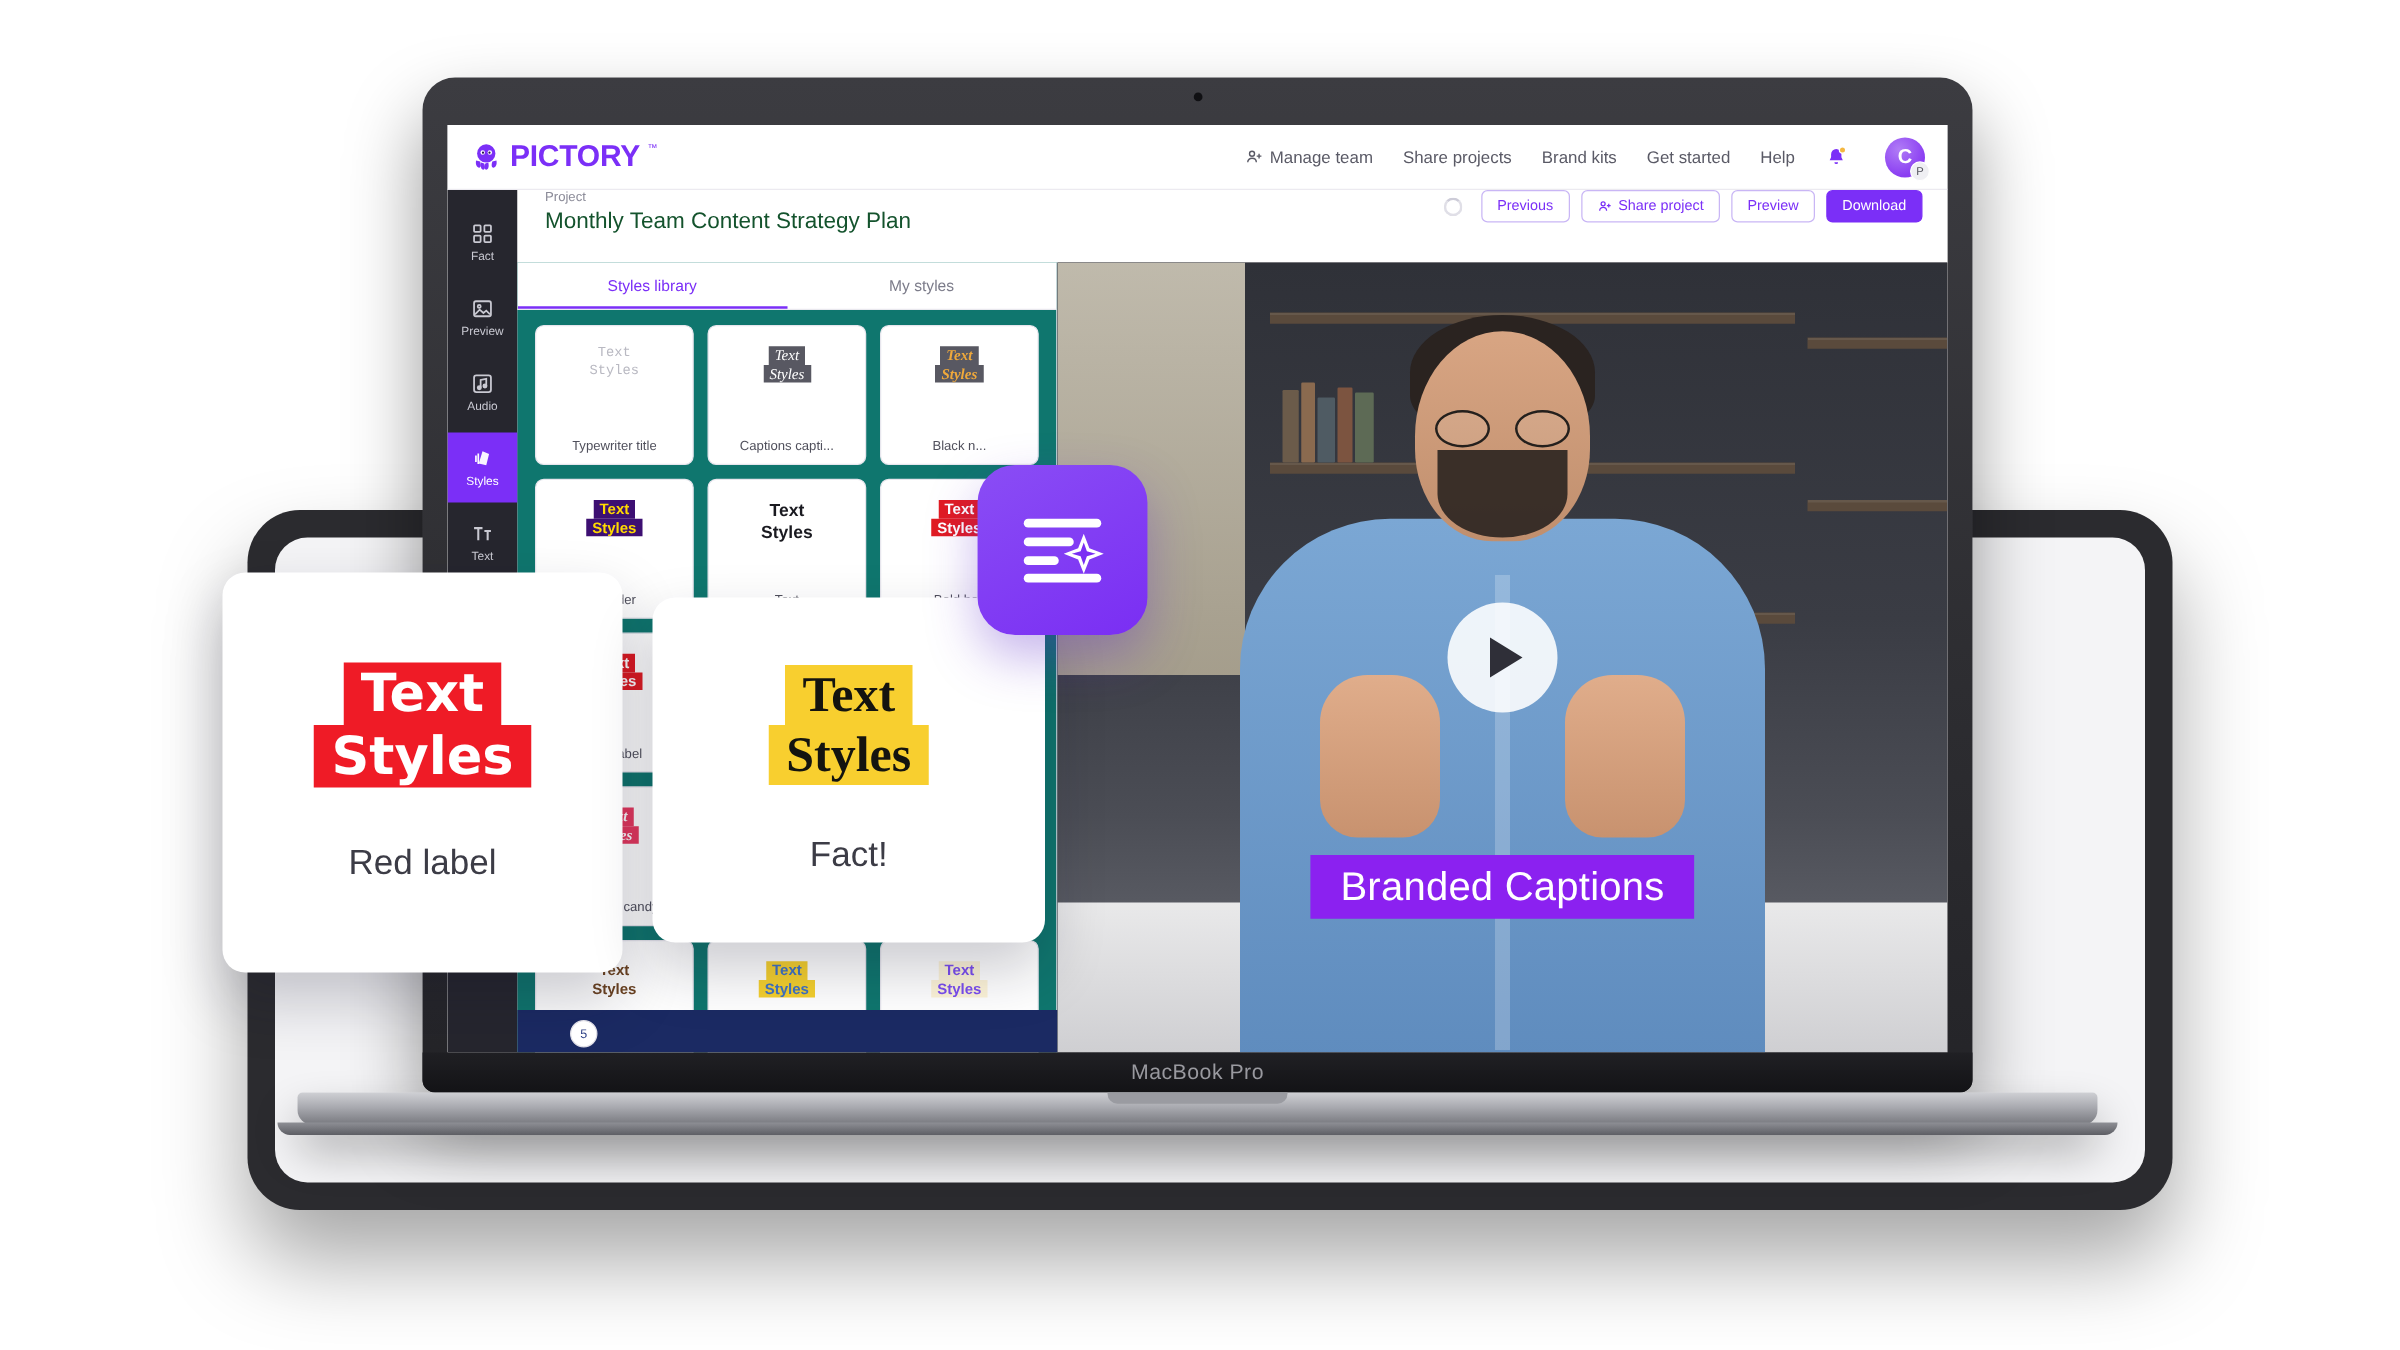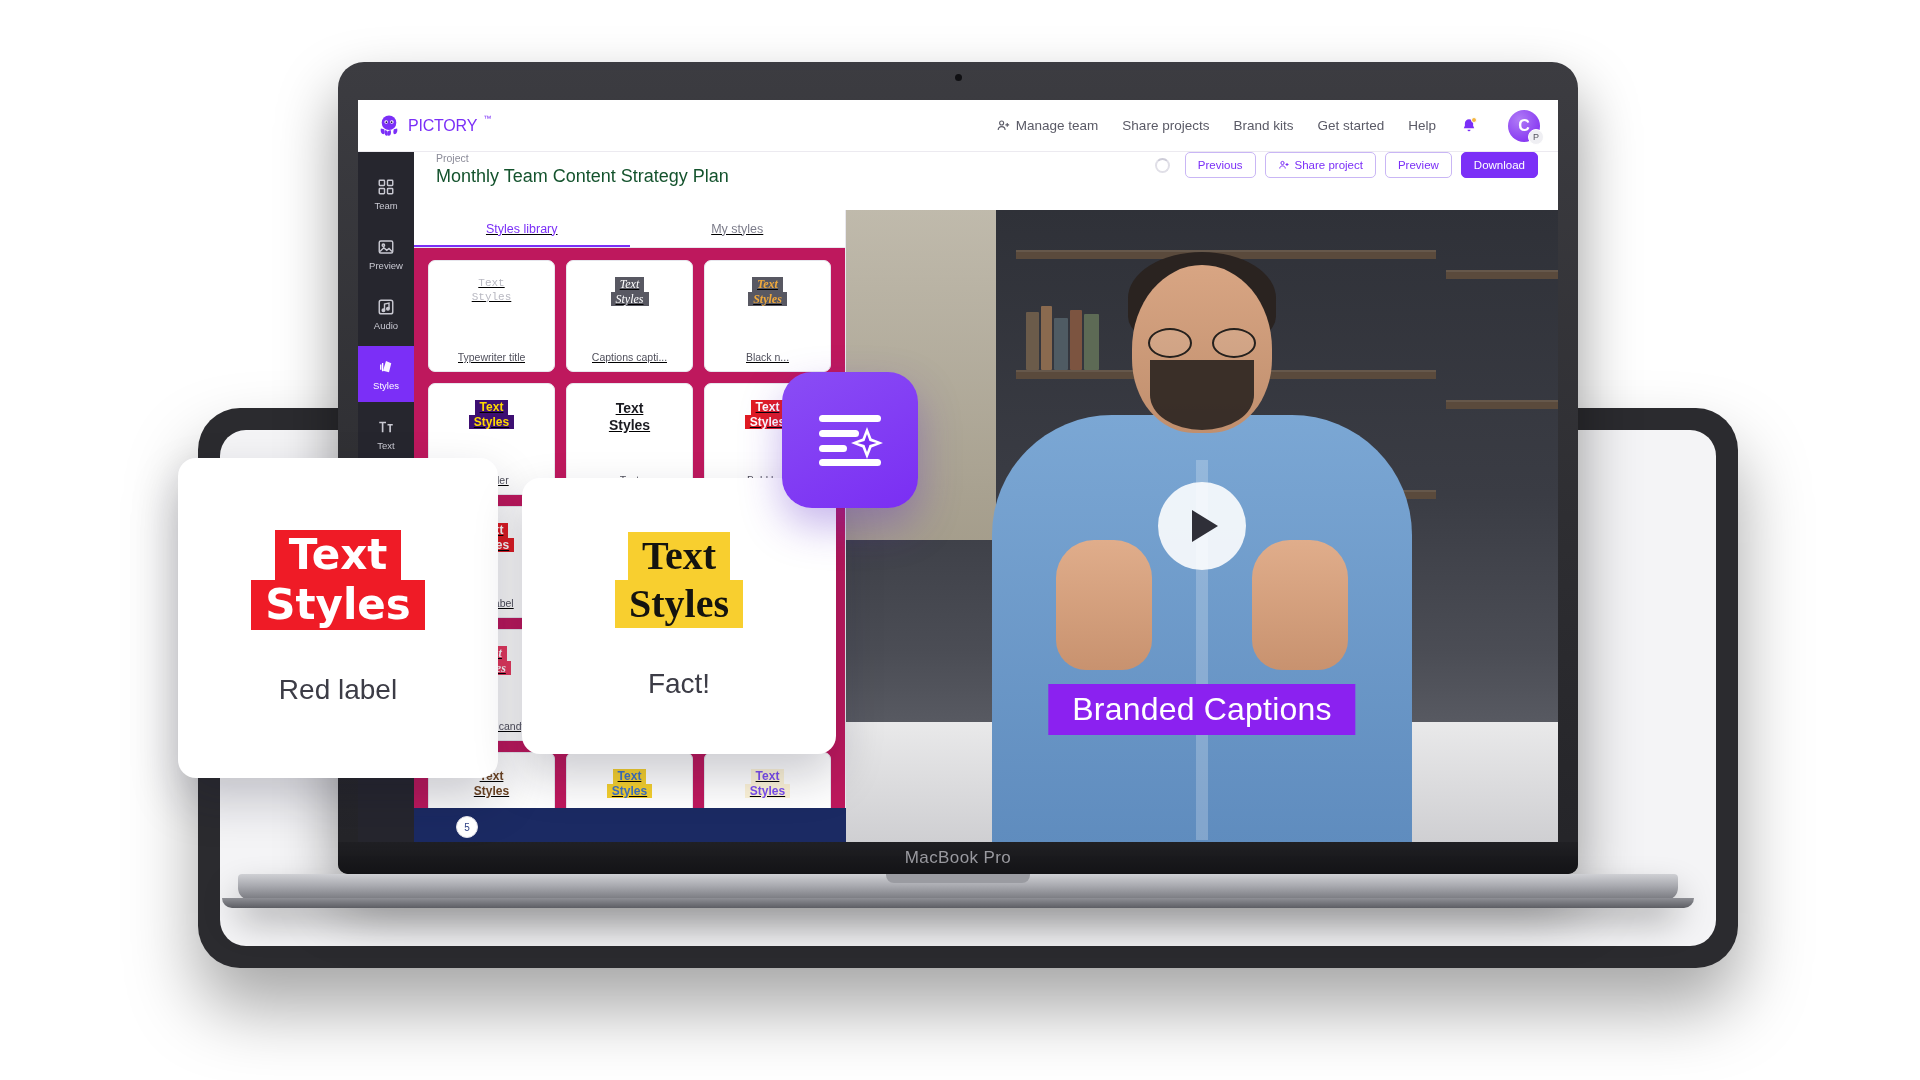--- a/index.html
+++ b/index.html
@@ -68,21 +68,21 @@
   
   .topbar {
     position: absolute; left: 0; top: 0; width: 1200px; height: 52px;
     background: #fff; border-bottom: 1px solid #eceaf0;
     display: flex; align-items: center; justify-content: space-between;
     padding: 0 18px 0 18px;
   }
   .brand { display: flex; align-items: flex-start; gap: 6px; }
   .brand-logo { width: 26px; height: 26px; }
   .brand-name {
-    font-size: 16px; font-weight: 400; color: #7b2ff7; letter-spacing: -0.2px;
+    font-size: 24px; font-weight: 700; color: #7b2ff7; letter-spacing: -0.2px;
     line-height: 26px;
   }
   .brand-tm { font-size: 8px; color: #7b2ff7; line-height: 11px; }
 
   .topnav { display: flex; align-items: center; gap: 24px; }
   .topnav-item {
     font-size: 13.5px; color: #5a5a66; white-space: nowrap;
     display: flex; align-items: center; gap: 5px;
   }
   .bell { position: relative; width: 18px; height: 18px; }
@@ -137,21 +137,21 @@
   .btn {
     font-size: 11.5px; padding: 6px 12px; border-radius: 5px;
     border: 1px solid #c9b6f5; color: #7b2ff7; background: #fff;
     display: flex; align-items: center; gap: 5px; white-space: nowrap;
   }
   .btn.primary { background: #7b2ff7; color: #fff; border-color: #7b2ff7; }
 
   
   .panel {
     position: absolute; left: 56px; top: 110px; width: 432px; height: 632px;
-    background: #be185d; border-right: 1px solid #e9e8ee; text-decoration: underline;
+    background: #0f766e; border-right: 1px solid #e9e8ee;
   }
   .tabs {
     height: 38px; display: flex; background: #fff; border-bottom: 1px solid #e9e8ee;
   }
   .tab {
     flex: 1; display: flex; align-items: center; justify-content: center;
     font-size: 12.5px; color: #7c7c8a;
   }
   .tab.active { color: #7b2ff7; box-shadow: inset 0 -2px 0 #7b2ff7; }
   .grid {
@@ -376,21 +376,21 @@
         </div>
 
         <div class="sidebar">
           <div class="side-item">
             <svg class="side-icon" viewBox="0 0 24 24" fill="none" stroke="currentColor" stroke-width="1.9">
               <rect x="3" y="3" width="7" height="7" rx="1"></rect>
                 <rect x="14" y="3" width="7" height="7" rx="1"></rect>
               <rect x="3" y="14" width="7" height="7" rx="1"></rect>
                 <rect x="14" y="14" width="7" height="7" rx="1"></rect>
             </svg>
-            <div class="side-label">Team</div>
+            <div class="side-label">Fact</div>
           </div>
           <div class="side-item">
             <svg class="side-icon" viewBox="0 0 24 24" fill="none" stroke="currentColor" stroke-width="1.9">
               <rect x="3" y="4" width="18" height="16" rx="2"></rect>
                 <circle cx="8.5" cy="9.5" r="1.6"></circle>
               <path d="M4 18l5-5 4 3.5 3-2.5 4 4"></path>
             </svg>
             <div class="side-label">Preview</div>
           </div>
           <div class="side-item">

